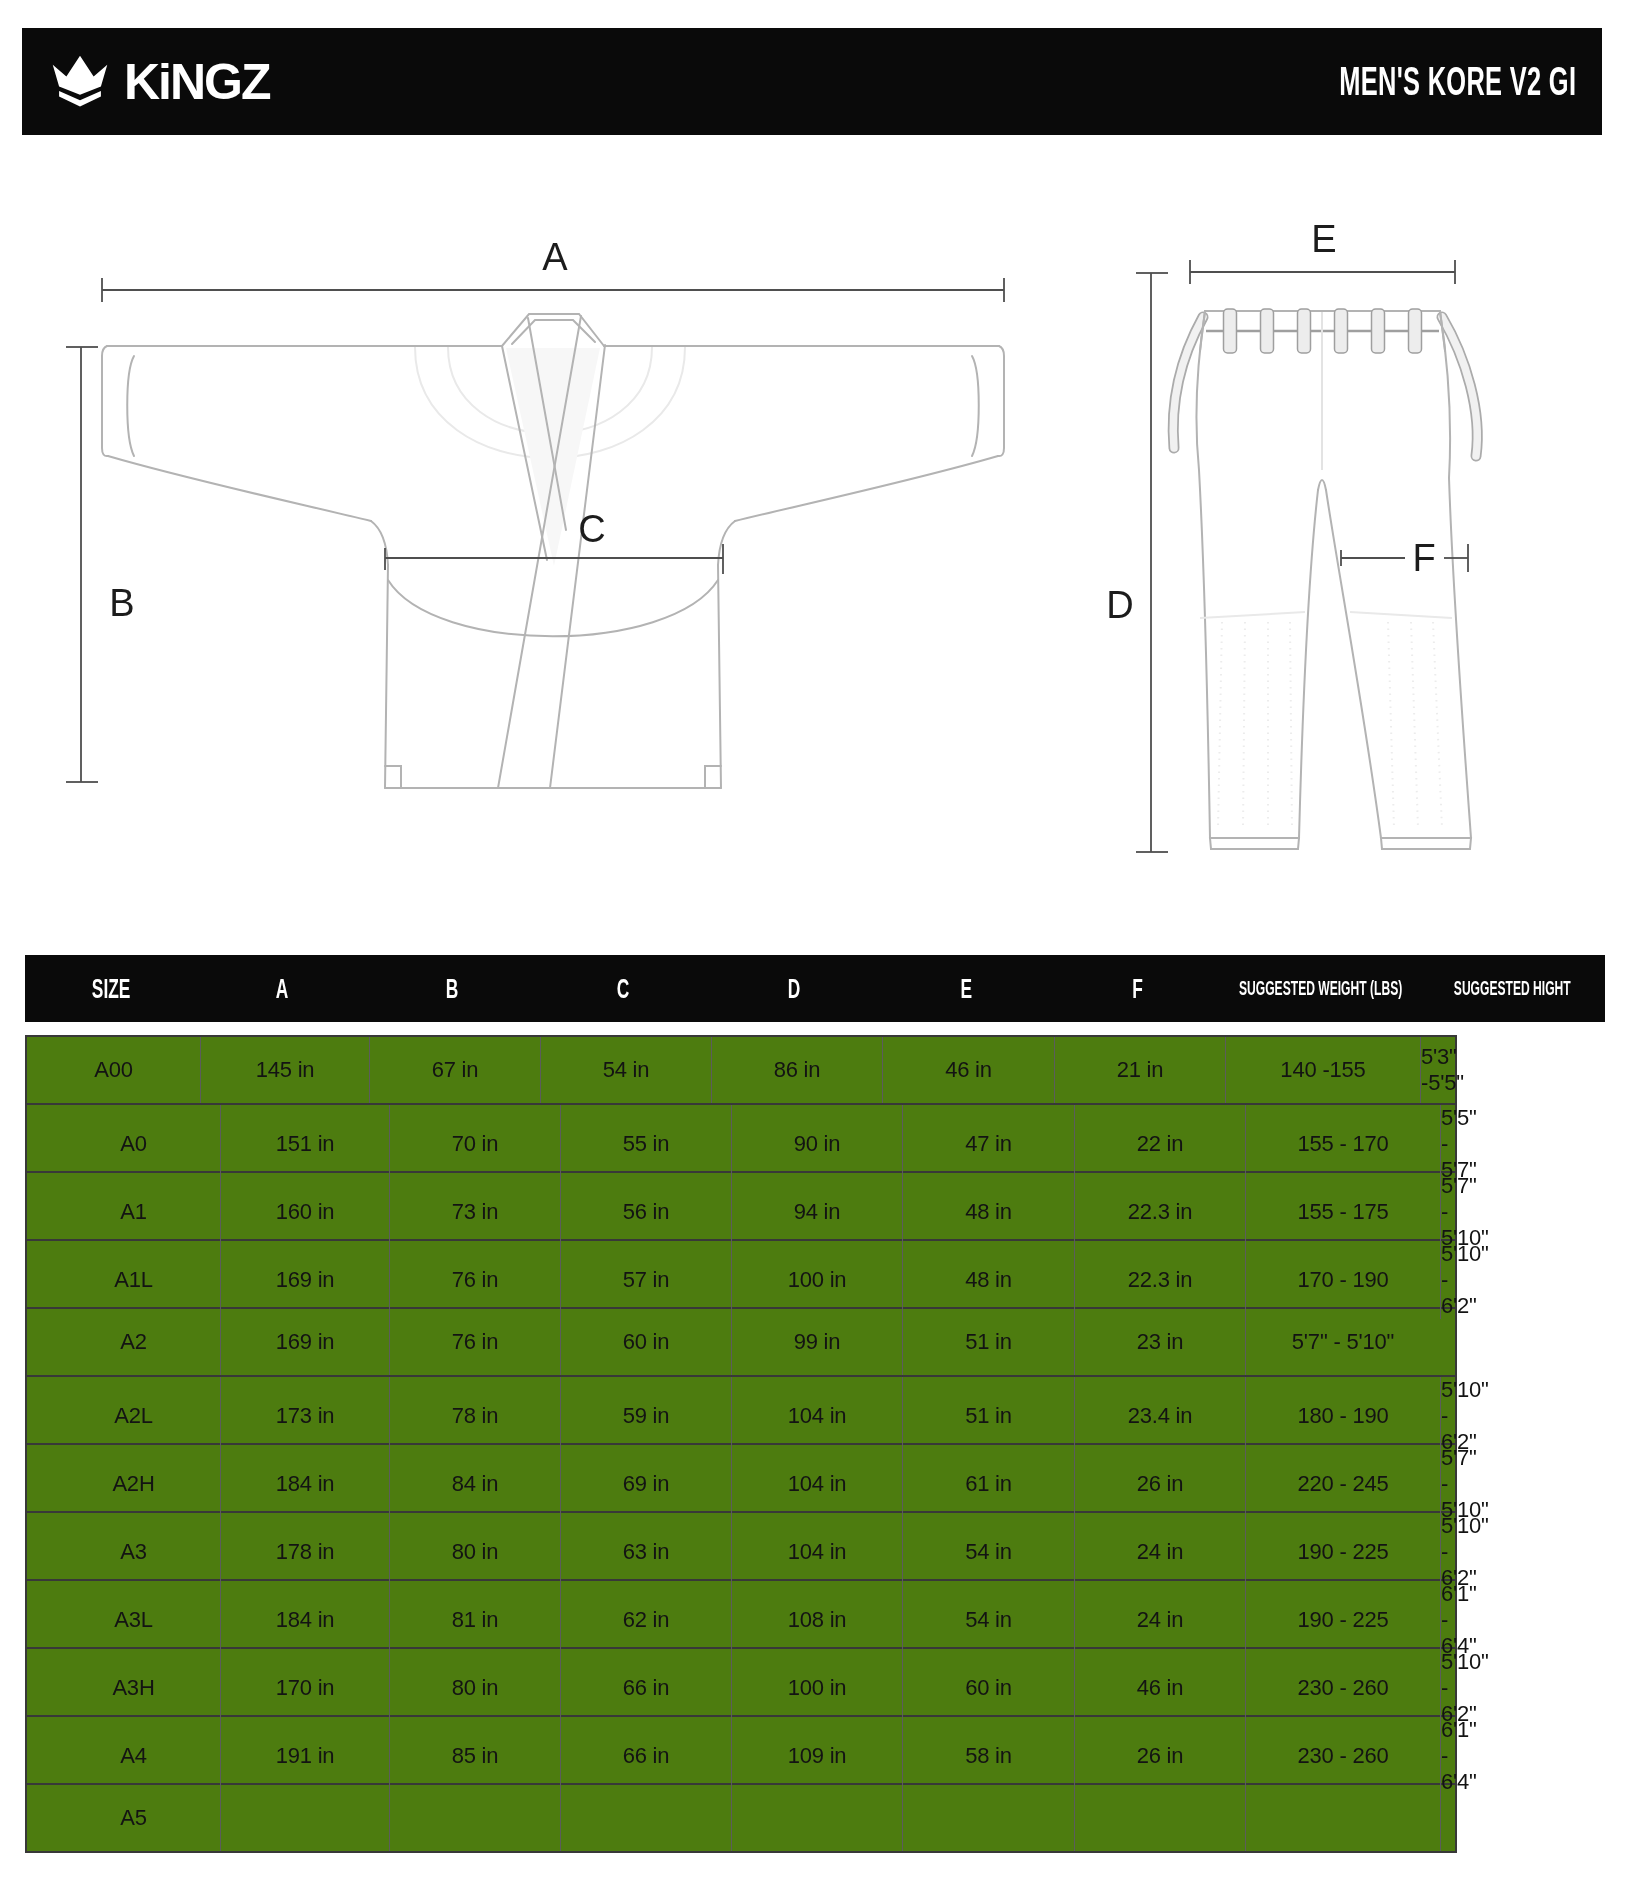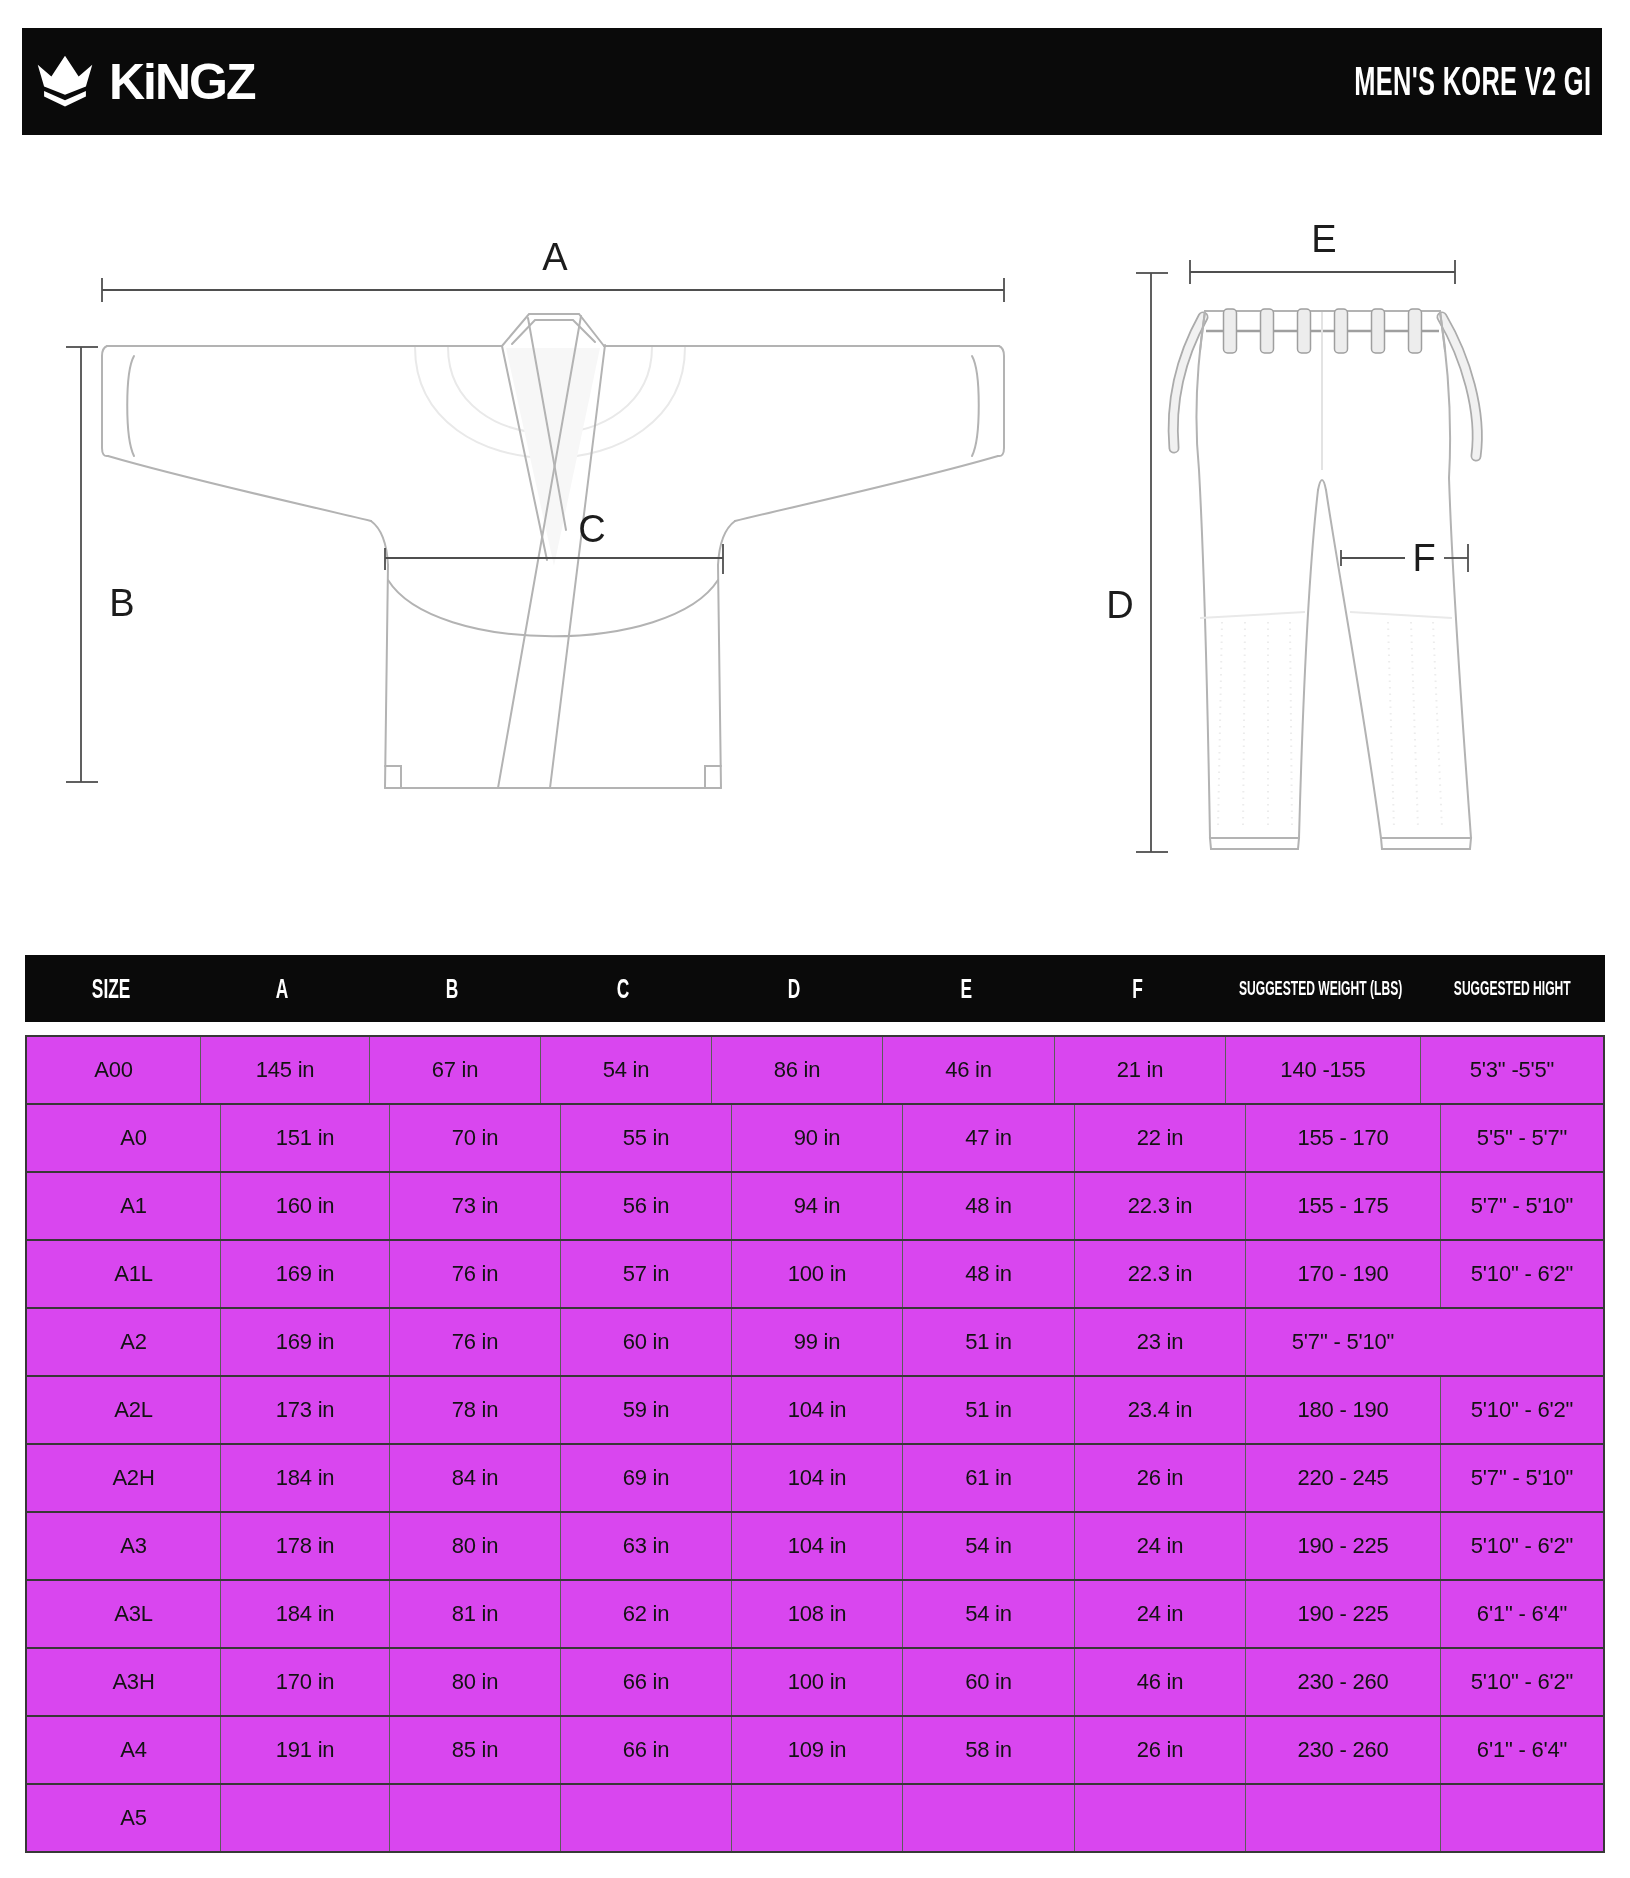--- a/index.html
+++ b/index.html
@@ -4,21 +4,21 @@
 <style>
   html,body{margin:0;padding:0;}
   body{
     width:1630px;height:1878px;position:relative;background:#ffffff;
     font-family:"Liberation Sans",sans-serif;overflow:hidden;
   }
   
   .header-bar{
     position:absolute;left:22px;top:28px;width:1580px;height:107px;
     background:#0a0a0a;display:flex;align-items:center;justify-content:space-between;
-    padding:0 11px;box-sizing:border-box;
+    padding:0 26px;box-sizing:border-box;
   }
   .brand{display:flex;align-items:center;gap:12px;}
   .crown{width:64px;height:60px;flex:0 0 auto;}
   .brand-text{
     color:#fff;font-size:50px;font-weight:900;letter-spacing:-2px;
     transform:scaleY(0.98);line-height:1;
   }
   .product-title{
     color:#fff;font-size:41px;font-weight:700;white-space:nowrap;
     transform:scaleX(0.62);transform-origin:100% 50%;letter-spacing:0.5px;line-height:1;
@@ -35,22 +35,22 @@
   
   .thead{
     position:absolute;left:25px;top:955px;width:1580px;height:67px;background:#0a0a0a;
     display:grid;grid-template-columns:173px 169px 171px 171px 171px 172px 171px 195px 1fr;
     align-items:center;
   }
   .hcell{display:flex;justify-content:center;align-items:center;color:#fff;font-weight:700;font-size:28px;line-height:1;}
   .hcell.small{font-size:19.5px;justify-content:center;}
   .cond{display:inline-block;transform:scaleX(0.62);white-space:nowrap;}
   .tbody{
-    position:absolute;left:25px;top:1035px;width:1580px;box-sizing:border-box;
-    border:2px solid #383838;background:#d946ef;
+    position:absolute;left:25px;top:1035px;width:1432px;box-sizing:border-box;
+    border:2px solid #383838;background:#4d7c0f;
   }
   .trow{
     display:grid;grid-template-columns:173px 169px 171px 171px 171px 172px 171px 195px 1fr;
     height:66px;
   }
   .trow + .trow{border-top:2px solid #383838;padding-left:20px;}
   .tcell{
     display:flex;align-items:center;justify-content:center;
     font-size:22px;color:#131313;letter-spacing:-0.2px;
   }

